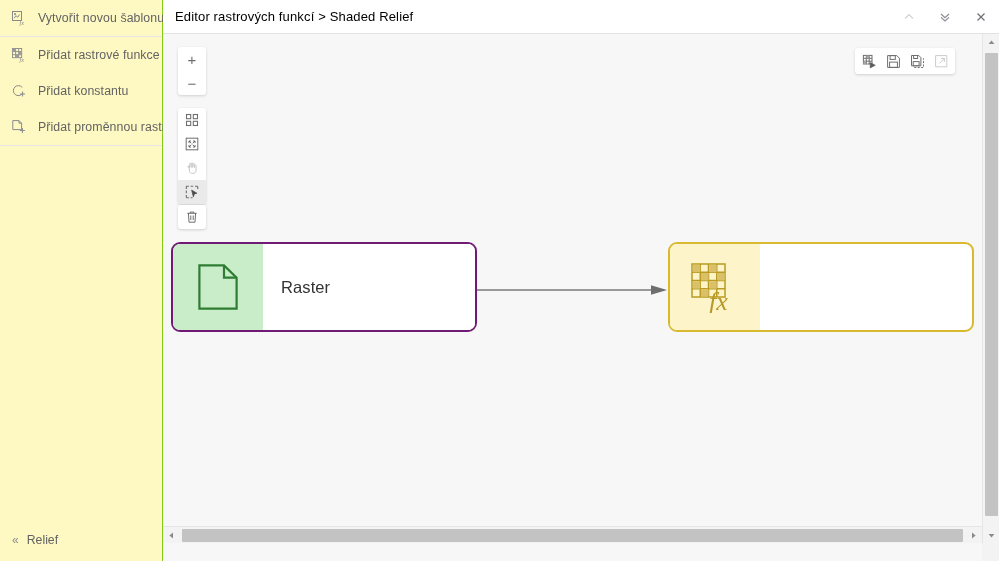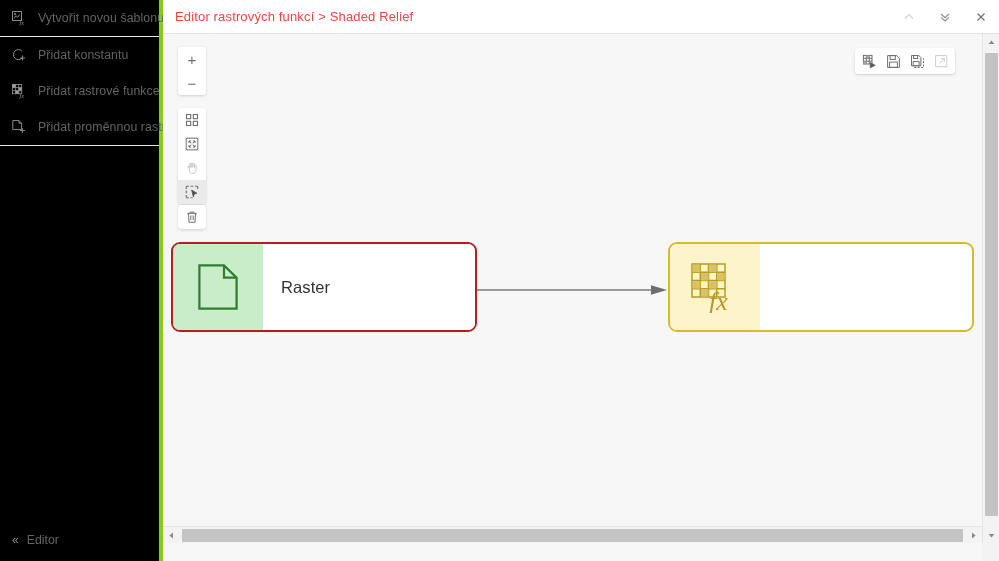--- a/index.html
+++ b/index.html
@@ -7,22 +7,22 @@
     width: 999px; height: 561px;
     font-family: "Liberation Sans", sans-serif;
     background: #ffffff;
     overflow: hidden;
   }
   #app { position: relative; width: 999px; height: 561px; display: flex; }
 
   
   .sidebar {
     width: 163px; height: 561px;
-    background: #000000;
-    border-right: 4px solid #84cc16;
+    background: #fef9c3;
+    border-right: 1px solid #84cc16;
     position: relative;
     flex: 0 0 163px;
   }
   .side-item {
     display: flex; align-items: center;
     height: 36px; padding-left: 10px;
     gap: 11px; cursor: pointer;
   }
   .side-item .ic {
     width: 17px; height: 17px; flex: 0 0 17px;
@@ -47,21 +47,21 @@
   
   .pane { position: relative; width: 836px; height: 561px; flex: 0 0 836px; background:#fff; }
   .titlebar {
     height: 34px; width: 836px;
     display: flex; align-items: center;
     border-bottom: 1px solid #e2e2e2;
     background: #ffffff;
     position: relative;
   }
   .title-text {
-    font-size: 13px; color: #ef4444; padding-left: 12px; letter-spacing: .15px;
+    font-size: 13px; color: #000000; padding-left: 12px; letter-spacing: .15px;
   }
   .win-btns {
     position: absolute; right: 0; top: 0; height: 34px;
     display: flex; align-items: center;
   }
   .win-btn {
     width: 36px; height: 34px; display: flex; align-items: center; justify-content: center;
     cursor: pointer;
   }
 
@@ -133,21 +133,21 @@
   }
   .node .nlabel {
     flex: 1; display: flex; align-items: center;
     padding-left: 18px;
     font-size: 16.5px; color: #333333;
     background: #ffffff;
     letter-spacing: .1px;
   }
   .node-raster {
     left: 8px; top: 208px; width: 306px;
-    border: 2px solid #b91c1c;
+    border: 2px solid #701a75;
   }
   .node-raster .nicon { background: #c9ecc9; }
   .node-func {
     left: 505px; top: 208px; width: 306px;
     border: 2px solid #d9b92e;
   }
   .node-func .nicon { background: #fdf4c9; }
 
   
   .edge { position: absolute; left: 314px; top: 251px; width: 192px; height: 10px; }
@@ -205,62 +205,62 @@
             <circle cx="4" cy="4" r="1" fill="#8a8a8a" stroke="none"></circle>
             <path d="M3.2 8.2 L5 5.6 L6.6 7.4 L8.5 4.6" stroke="#8a8a8a"></path>
             <text x="8.6" y="15" font-size="6.2" fill="#8a8a8a" stroke="none" font-family="Liberation Serif, serif" font-style="italic">fx</text>
           </svg>
         </span>
         <span class="lbl">Vytvořit novou šablonu</span>
       </div>
 
       <div class="side-sep"></div>
 
-
-      <div class="side-item">
-        <span class="ic">
-          <svg width="16" height="16" viewBox="0 0 16 16" fill="none" stroke="#8a8a8a" stroke-width="1">
-            <path d="M11.2 4.4 A5 5 0 1 0 11.4 10.6"></path>
-            <path d="M11.6 8.5v5M9.1 11h5"></path>
-          </svg>
-        </span>
-        <span class="lbl">Přidat konstantu</span>
-      </div>
 
       <div class="side-item">
         <span class="ic">
           <svg width="16" height="16" viewBox="0 0 16 16" fill="none" stroke="#8a8a8a" stroke-width="0.9">
             <rect x="1.5" y="1.5" width="9.2" height="9.2"></rect>
             <path d="M1.5 4.6h9.2M1.5 7.7h9.2M4.6 1.5v9.2M7.7 1.5v9.2"></path>
             <rect x="1.5" y="1.5" width="3.1" height="3.1" fill="#9b9b9b" stroke="none"></rect>
             <rect x="7.7" y="4.6" width="3" height="3.1" fill="#9b9b9b" stroke="none"></rect>
             <rect x="4.6" y="7.7" width="3.1" height="3" fill="#9b9b9b" stroke="none"></rect>
             <text x="8.6" y="15.2" font-size="6.2" fill="#8a8a8a" stroke="none" font-family="Liberation Serif, serif" font-style="italic">fx</text>
           </svg>
         </span>
         <span class="lbl">Přidat rastrové funkce</span>
       </div>
 
       <div class="side-item">
         <span class="ic">
           <svg width="16" height="16" viewBox="0 0 16 16" fill="none" stroke="#8a8a8a" stroke-width="1">
+            <path d="M11.2 4.4 A5 5 0 1 0 11.4 10.6"></path>
+            <path d="M11.6 8.5v5M9.1 11h5"></path>
+          </svg>
+        </span>
+        <span class="lbl">Přidat konstantu</span>
+      </div>
+
+      <div class="side-item">
+        <span class="ic">
+          <svg width="16" height="16" viewBox="0 0 16 16" fill="none" stroke="#8a8a8a" stroke-width="1">
             <path d="M1.8 1.6 H8 L10.6 4.2 V10.6 H1.8 Z"></path>
             <path d="M8 1.6 V4.2 H10.6"></path>
             <path d="M11.4 9v5M8.9 11.5h5"></path>
           </svg>
         </span>
         <span class="lbl">Přidat proměnnou rastru</span>
       </div>
 
       <div class="side-sep"></div>
     </div>
 
     <div class="collapse-row">
       <span class="chev">«</span>
-      <span class="lbl">Editor</span>
+      <span class="lbl">Relief</span>
     </div>
   </div>
 
   <div class="pane">
 
     <div class="titlebar">
       <span class="title-text">Editor rastrových funkcí &gt; Shaded Relief</span>
       <div class="win-btns">
         <div class="win-btn">
           <svg width="12" height="12" viewBox="0 0 12 12" fill="none" stroke="#d2d2d6" stroke-width="1.2">

